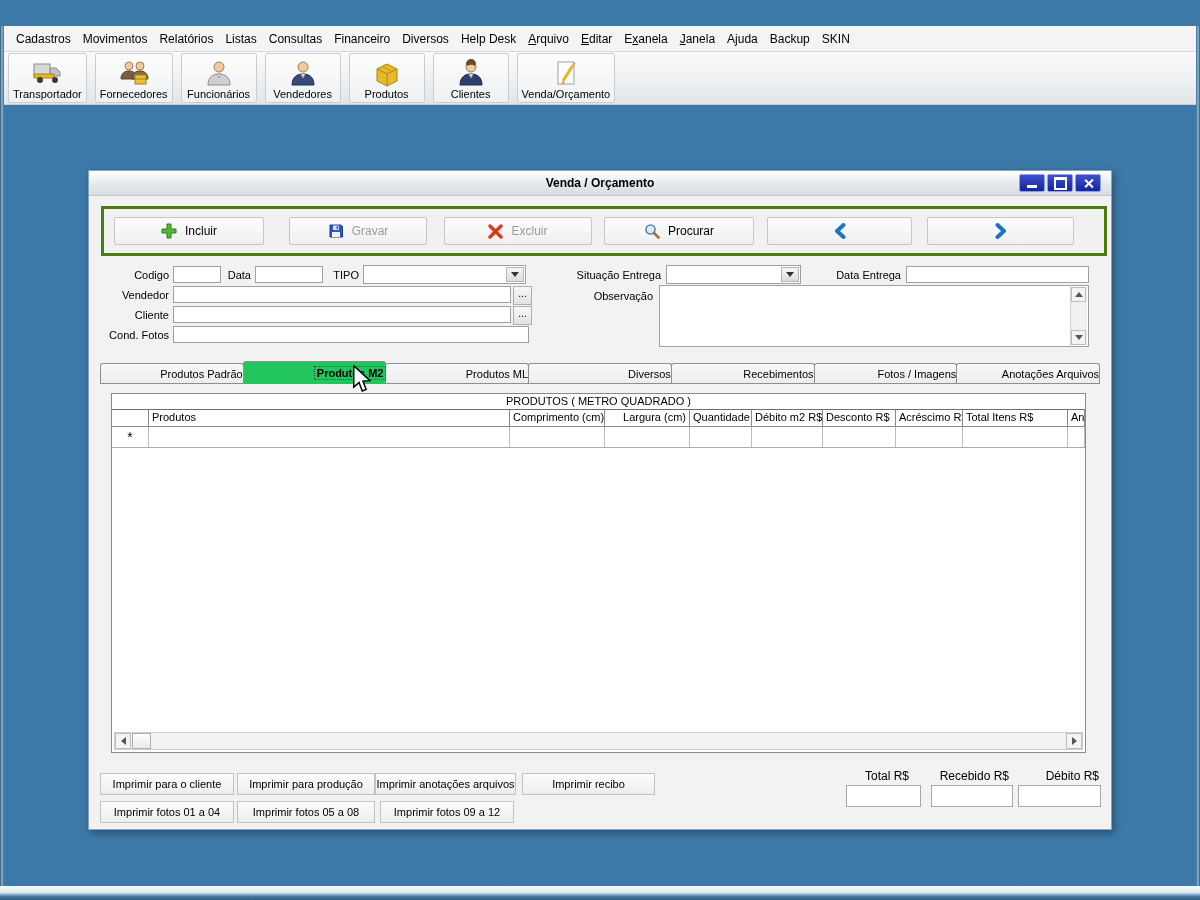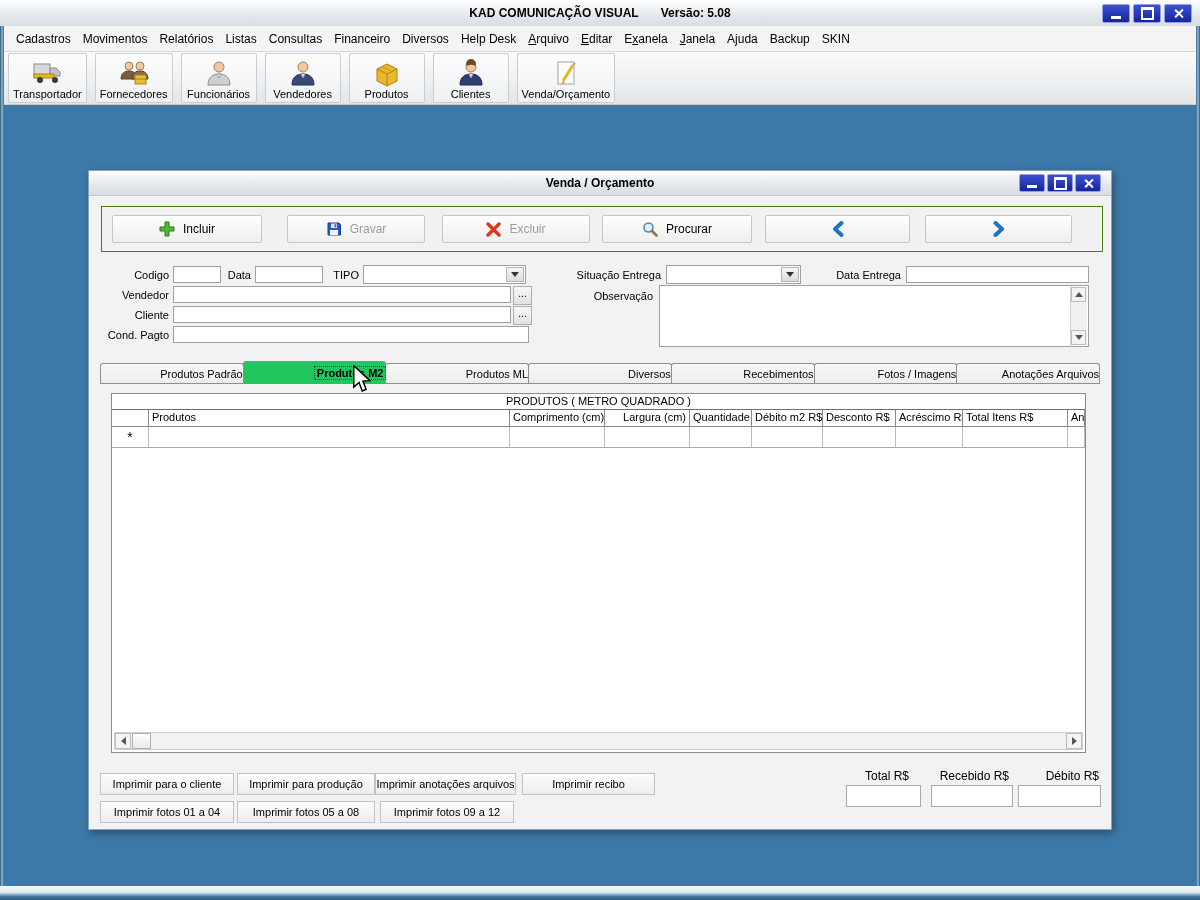--- a/index.html
+++ b/index.html
@@ -42,21 +42,21 @@
   
   .dialog{position:absolute;left:88px;top:170px;width:1024px;height:660px;background:#f2f2f2;
     border:1px solid #8aa3ba;box-shadow:2px 3px 8px rgba(0,0,0,.35);box-sizing:border-box;}
   .dlg-titlebar{position:absolute;left:0;top:0;right:0;height:24px;
     background:linear-gradient(#ffffff,#e3e7ea 60%,#d8dde1);border-bottom:1px solid #c2c8cd;
     display:flex;align-items:center;justify-content:center;font-weight:bold;}
   .dlg-btns{position:absolute;right:10px;top:3px;display:flex;gap:2px;}
   .dlg-btns .winbtn{width:24px;height:16px;}
 
   .action-panel{position:absolute;left:12px;top:35px;width:1000px;height:44px;background:#f1f1f1;
-    border:1px solid #4d7c0f;}
+    border:3px solid #4d7c0f;}
   .abtn{position:absolute;top:8px;height:26px;background:linear-gradient(#fdfdfd,#efefef);
     border:1px solid #c6c6c6;border-radius:2px;display:flex;align-items:center;justify-content:center;gap:8px;font-size:12px;}
   .abtn.disabled{color:#9b9b9b;}
   .aicon{display:flex;align-items:center;}
 
   .field-label{position:absolute;height:16px;line-height:16px;text-align:right;font-size:11px;white-space:nowrap;}
   .tinput{position:absolute;height:17px;border:1px solid #a0a0a0;background:#fff;box-sizing:border-box;
     font-family:"Liberation Sans",sans-serif;font-size:11px;padding:0 3px;}
   .combo{position:absolute;height:19px;border:1px solid #a0a0a0;background:#fff;box-sizing:border-box;}
   .combo .drop{position:absolute;right:1px;top:1px;bottom:1px;width:16px;background:linear-gradient(#f6f6f6,#dcdcdc);
@@ -107,37 +107,20 @@
   .tot-input{position:absolute;height:22px;border:1px solid #a8a8a8;background:#fff;box-sizing:border-box;
     font-family:"Liberation Sans",sans-serif;font-size:12px;padding:0 3px;}
 
   .cursor{position:absolute;left:352px;top:365px;z-index:50;pointer-events:none;}
 </style>
 </head>
 <body>
 
 <div class="screen">
 
-  <div class="titlebar">
-    <div class="title">
-      <span>KAD COMUNICAÇÃO VISUAL</span>
-      <span>Versão: 5.08</span>
-    </div>
-    <div class="winbtns">
-      <div class="winbtn">
-          <span class="glyph-min"></span>
-        </div>
-      <div class="winbtn">
-          <span class="glyph-max"></span>
-        </div>
-      <div class="winbtn">
-          <span class="xbar"></span>
-        </div>
-    </div>
-  </div>
 
   <div class="menubar">
     <div class="mi"><span>Cadastros</span><span class="ak"></span><span></span></div>
     <div class="mi"><span>Movimentos</span><span class="ak"></span><span></span></div>
     <div class="mi"><span>Relatórios</span><span class="ak"></span><span></span></div>
     <div class="mi"><span>Listas</span><span class="ak"></span><span></span></div>
     <div class="mi"><span>Consultas</span><span class="ak"></span><span></span></div>
     <div class="mi"><span>Financeiro</span><span class="ak"></span><span></span></div>
     <div class="mi"><span>Diversos</span><span class="ak"></span><span></span></div>
     <div class="mi"><span>Help Desk</span><span class="ak"></span><span></span></div>
@@ -318,21 +301,21 @@
     </div>
 
     <div class="field-label" style="left:20px;top:116px;width:60px;">Vendedor</div>
     <input class="tinput" style="left: 84px; top: 115px; width: 338px;" value="">
     <div class="dots-btn" style="left:424px;top:115px;">...</div>
 
     <div class="field-label" style="left:20px;top:136px;width:60px;">Cliente</div>
     <input class="tinput" style="left: 84px; top: 135px; width: 338px;" value="">
     <div class="dots-btn" style="left:424px;top:135px;">...</div>
 
-    <div class="field-label" style="left:6px;top:156px;width:74px;">Cond. Pagto</div>
+    <div class="field-label" style="left:6px;top:156px;width:74px;">Cond. Fotos</div>
     <input class="tinput" style="left: 84px; top: 155px; width: 356px;" value="">
 
     <div class="field-label" style="left:462px;top:96px;width:110px;">Situação Entrega</div>
     <div class="combo" style="left:577px;top:94px;width:135px;">
       <span></span>
       <span class="drop">
           <span class="tri-down"></span>
         </span>
     </div>
     <div class="field-label" style="left:742px;top:96px;width:70px;">Data Entrega</div>

